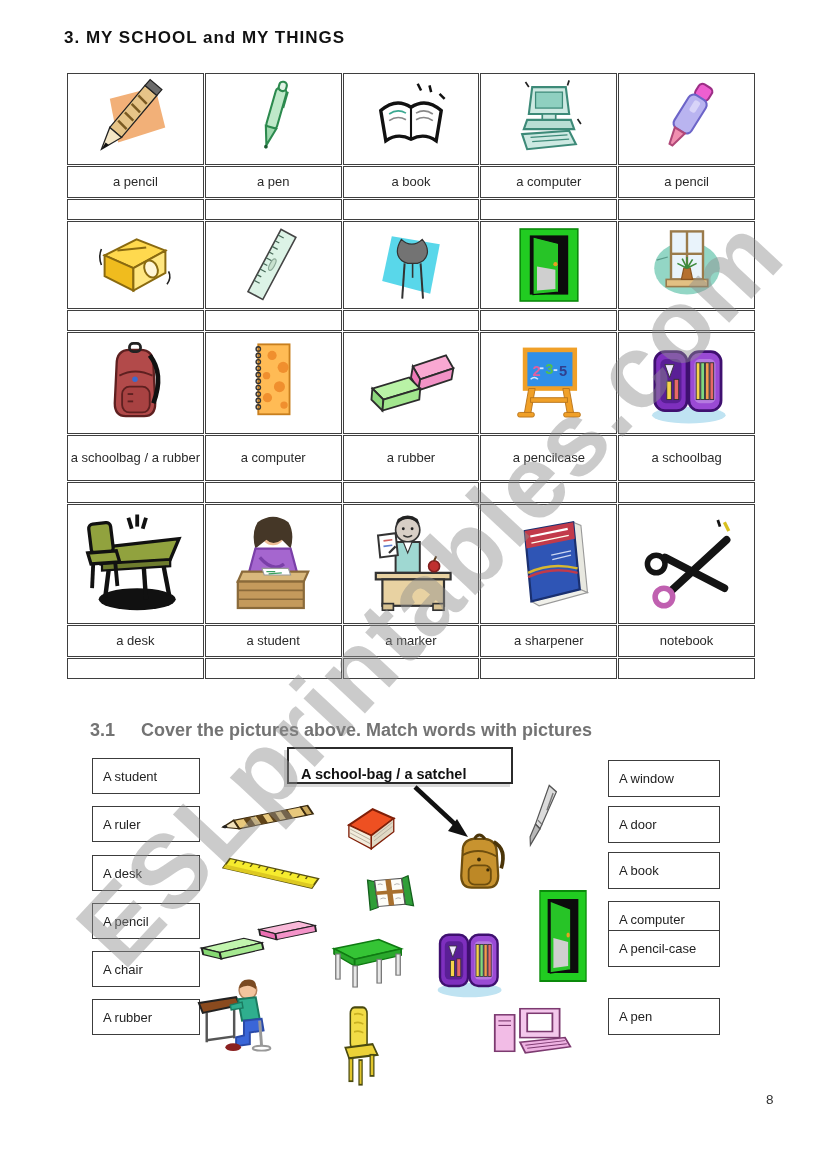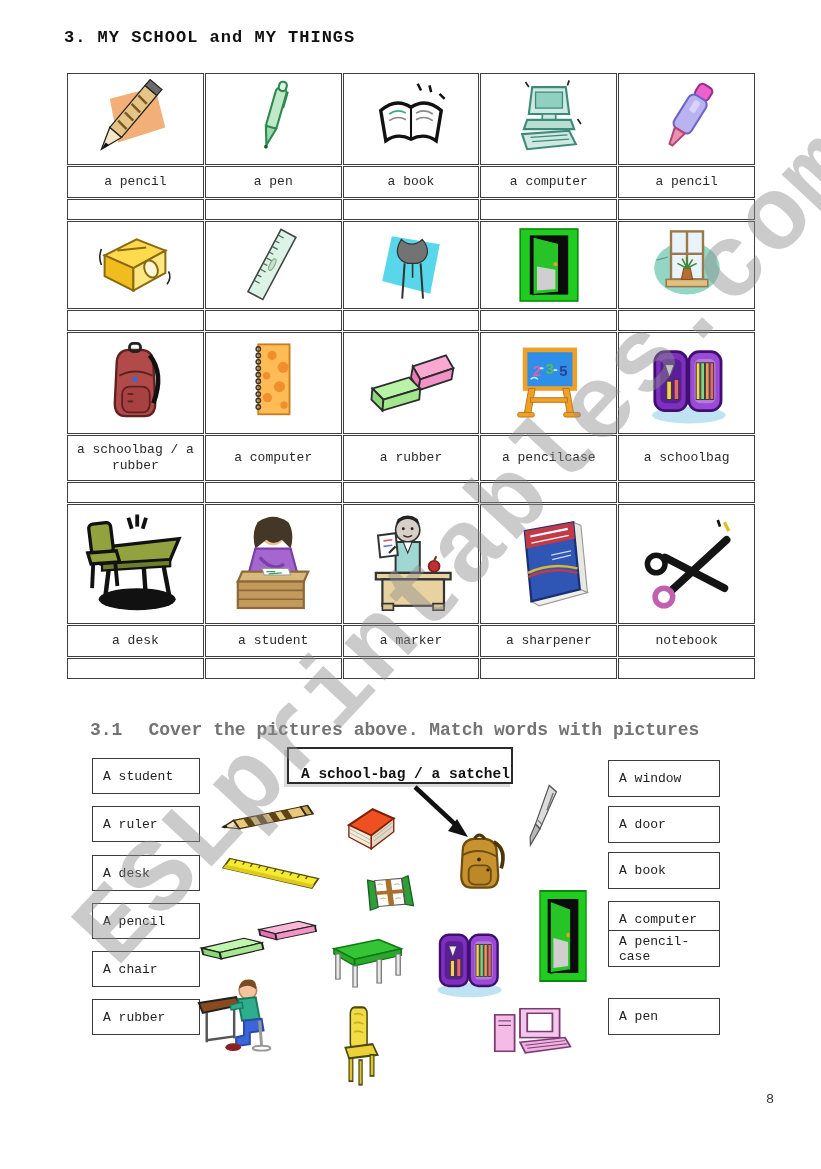--- a/index.html
+++ b/index.html
@@ -1,17 +1,17 @@
 <!DOCTYPE html>
 <html><head>
 <meta charset="utf-8">
 <style>
   html,body{margin:0;padding:0;background:#fff;}
   .page{position:relative;width:821px;height:1169px;background:#fff;overflow:hidden;
-        font-family:Liberation Mono, monospace;color:#222;}
+        font-family:Liberation Sans, sans-serif;color:#222;}
   .title{position:absolute;left:64px;top:28px;margin:0;font-size:17px;font-weight:bold;
          letter-spacing:1px;color:#111;}
   
   table.vocab{position:absolute;left:66px;top:72px;width:690px;table-layout:fixed;
               border-collapse:separate;border-spacing:1.5px;}
   table.vocab td{border:1.2px solid #3f3f3f;background:#fff;overflow:hidden;}
   tr.imgs td{text-align:center;vertical-align:middle;}
   tr.labs td{height:26px;text-align:center;vertical-align:middle;font-size:13px;color:#2a2a2a;
              padding:2px 1px;line-height:1.25;}
   tr.gap td{height:17px;}

